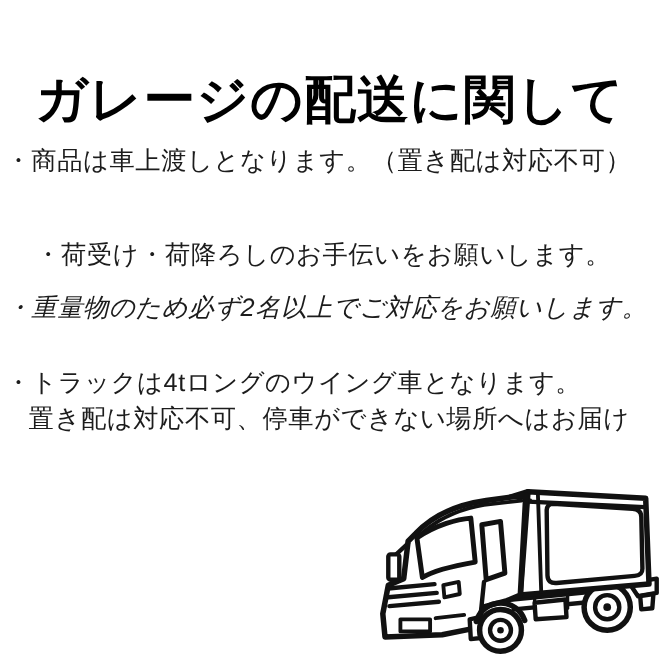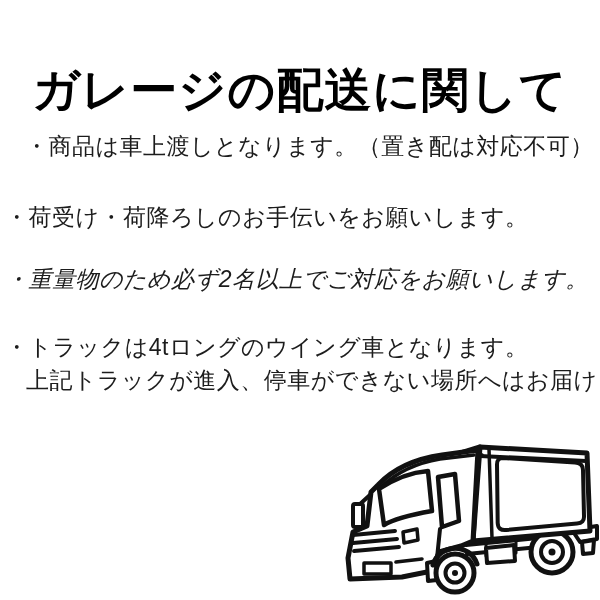--- a/index.html
+++ b/index.html
@@ -26,22 +26,22 @@
     position: absolute;
     left: 5px;
     font-size: 23px;
     line-height: 33px;
     letter-spacing: 0.5px;
     color: #1c1c1c;
     white-space: nowrap;
   }
   .note .line { white-space: nowrap; }
   .note .line.cont { padding-left: 21px; }
-  .note-1 { top: 130px; margin-left: 20px; }
-  .note-2 { top: 201px; }
+  .note-1 { top: 130px; }
+  .note-2 { top: 215px; margin-left: 27px; }
   .note-3 { top: 263px; font-style: italic; }
   .note-4 { top: 331px; }
   .truck {
     position: absolute;
     left: 340px; top: 430px;
     width: 260px; height: 170px;
   }
 </style>
 </head>
 <body>
@@ -55,21 +55,21 @@
 <div class="note note-2">
   <div class="line"><span>・</span><span>荷受け・荷降ろしのお手伝いをお願いします。</span></div>
 </div>
 
 <div class="note note-3">
   <div class="line"><span>・</span><span>重量物のため必ず2名以上でご対応をお願いします。</span></div>
 </div>
 
 <div class="note note-4">
   <div class="line"><span>・</span><span>トラックは4tロングのウイング車となります。</span></div>
-  <div class="line cont">上記トラックが進入、停車ができない場所へはお届け</div>
+  <div class="line cont">置き配は対応不可、停車ができない場所へはお届け</div>
 </div>
 
 <svg class="truck" viewBox="0 0 260 170" xmlns="http://www.w3.org/2000/svg">
   <g fill="none" stroke="#111111" stroke-linejoin="round" stroke-linecap="round">
 
     <path d="M232 100 L257 96 L257 109 L240 112 Z" stroke-width="4" fill="#ffffff"></path>
     <path d="M242 112 L254 110 L253 123 L243 124 Z" stroke-width="4" fill="#ffffff"></path>
 
     <path d="M126 115 L198 108" stroke-width="4"></path>
     <path d="M127 124 L199 117" stroke-width="4"></path>

